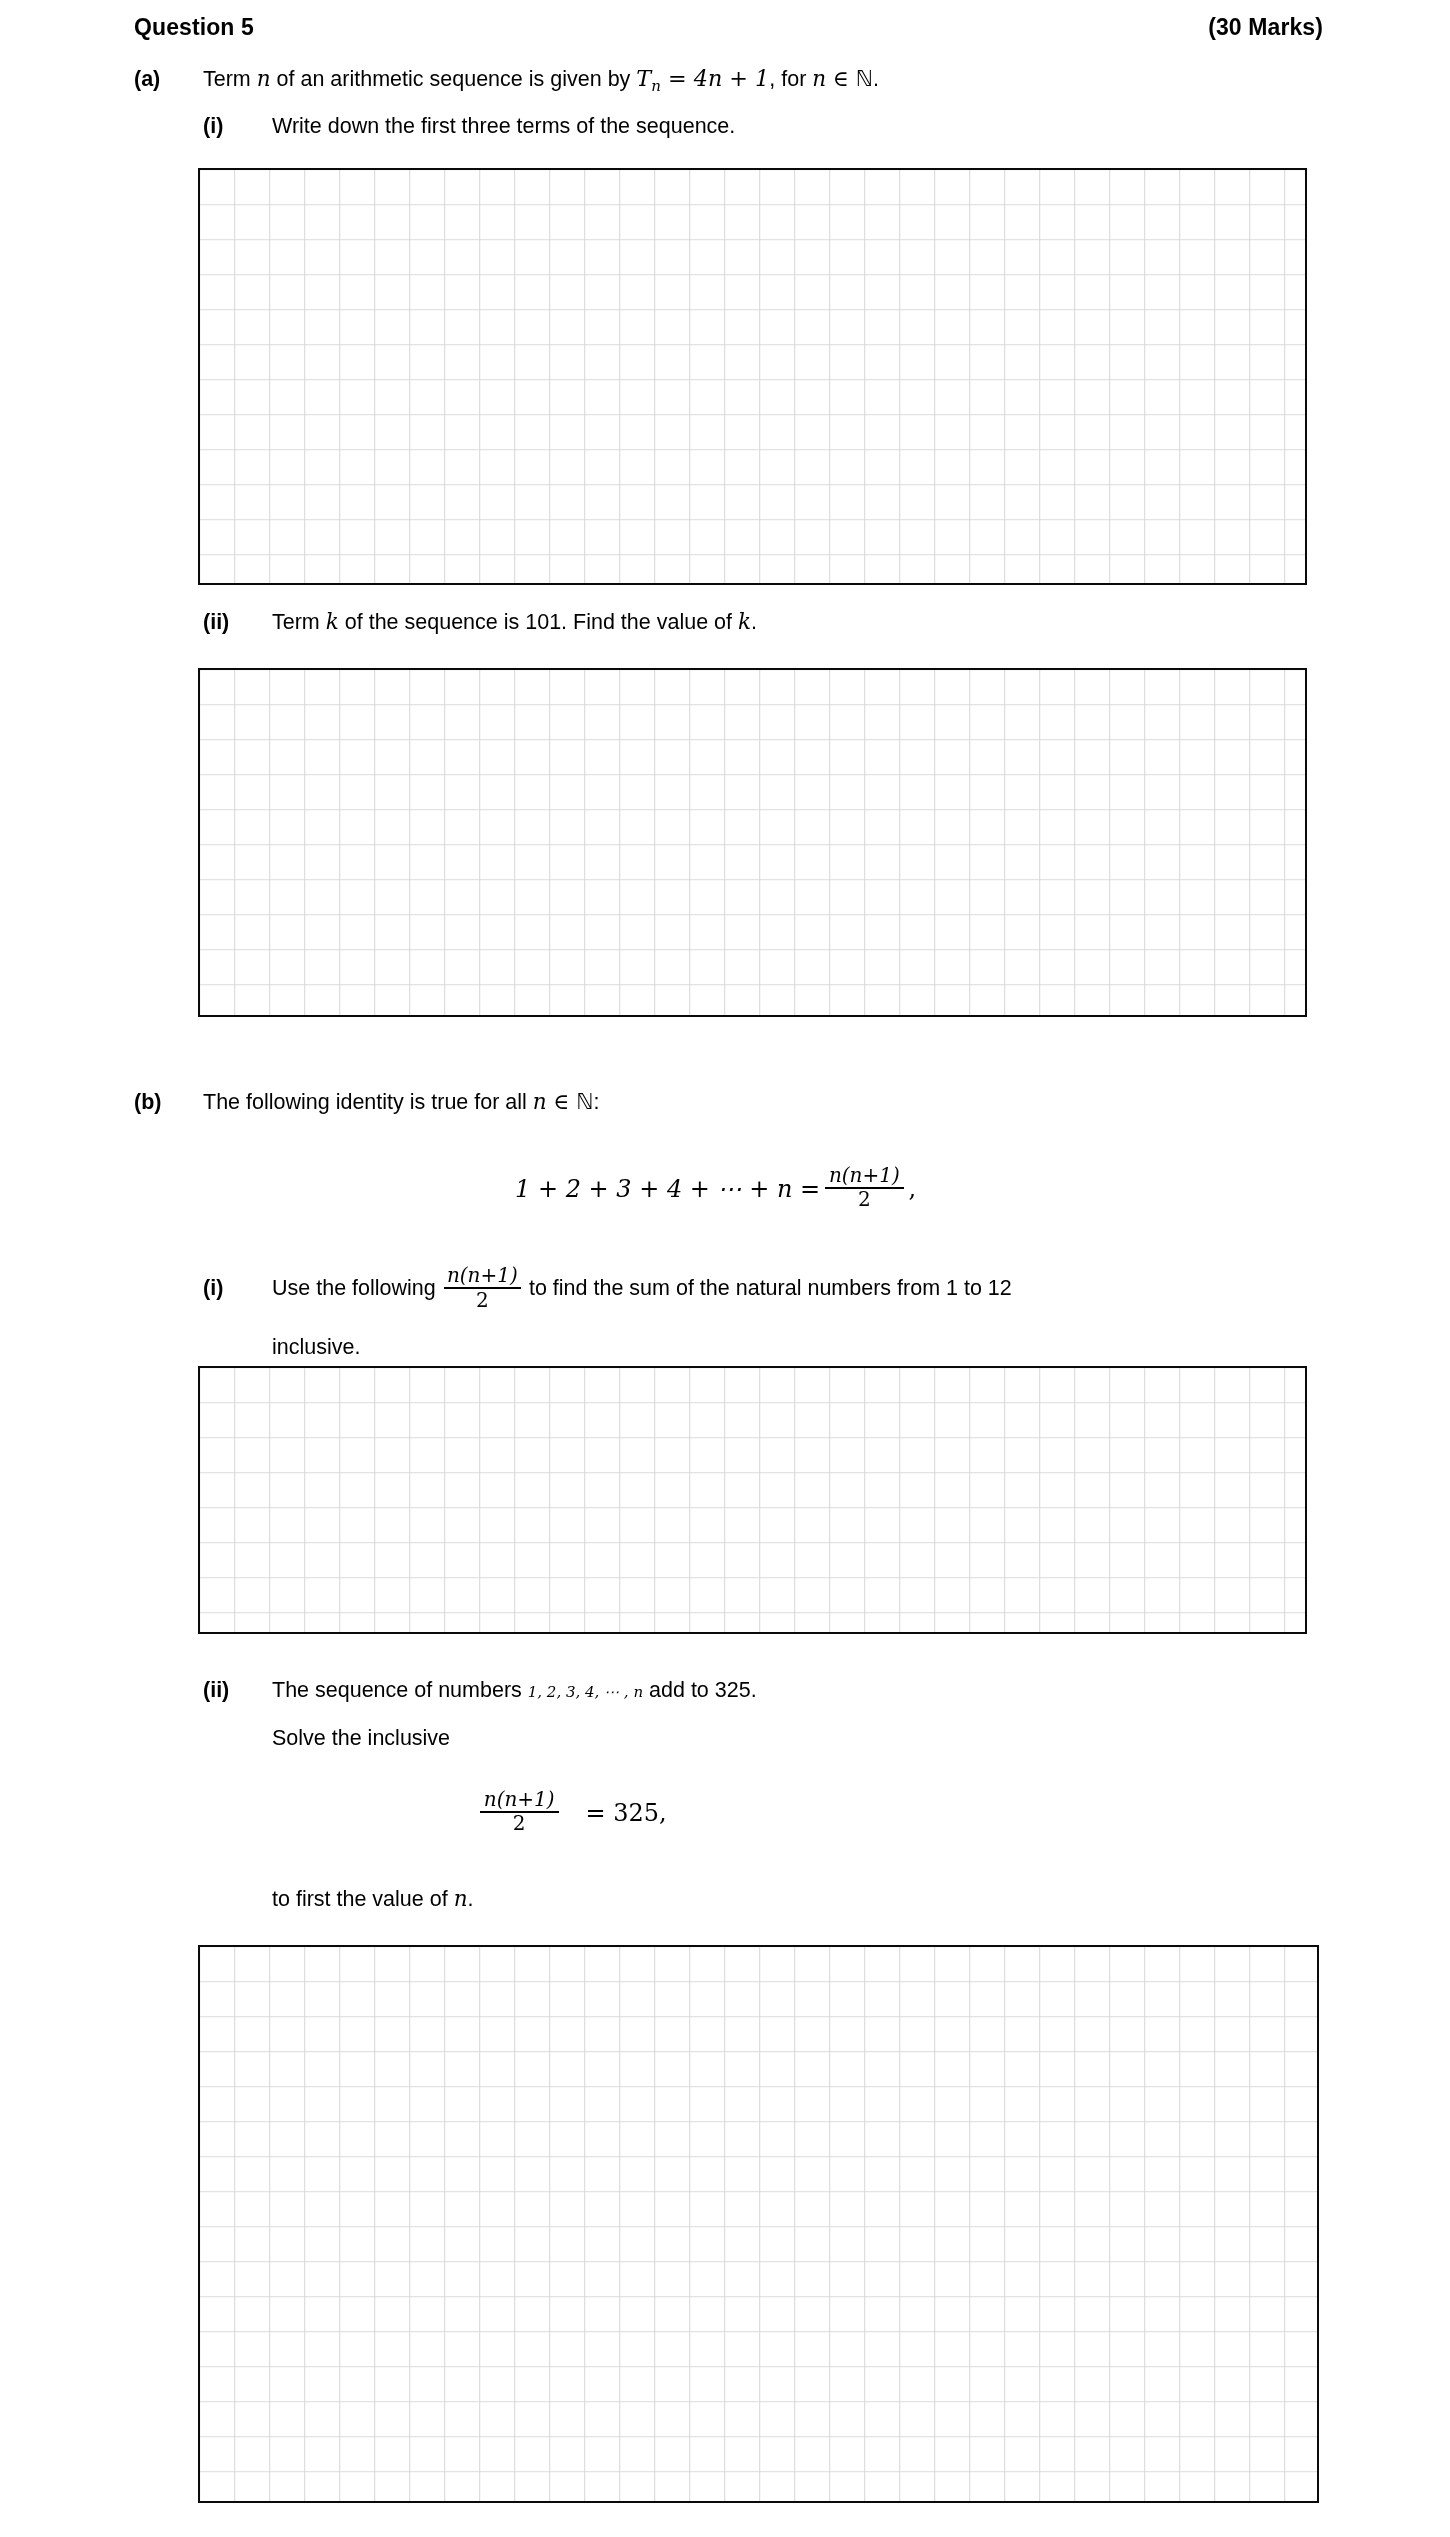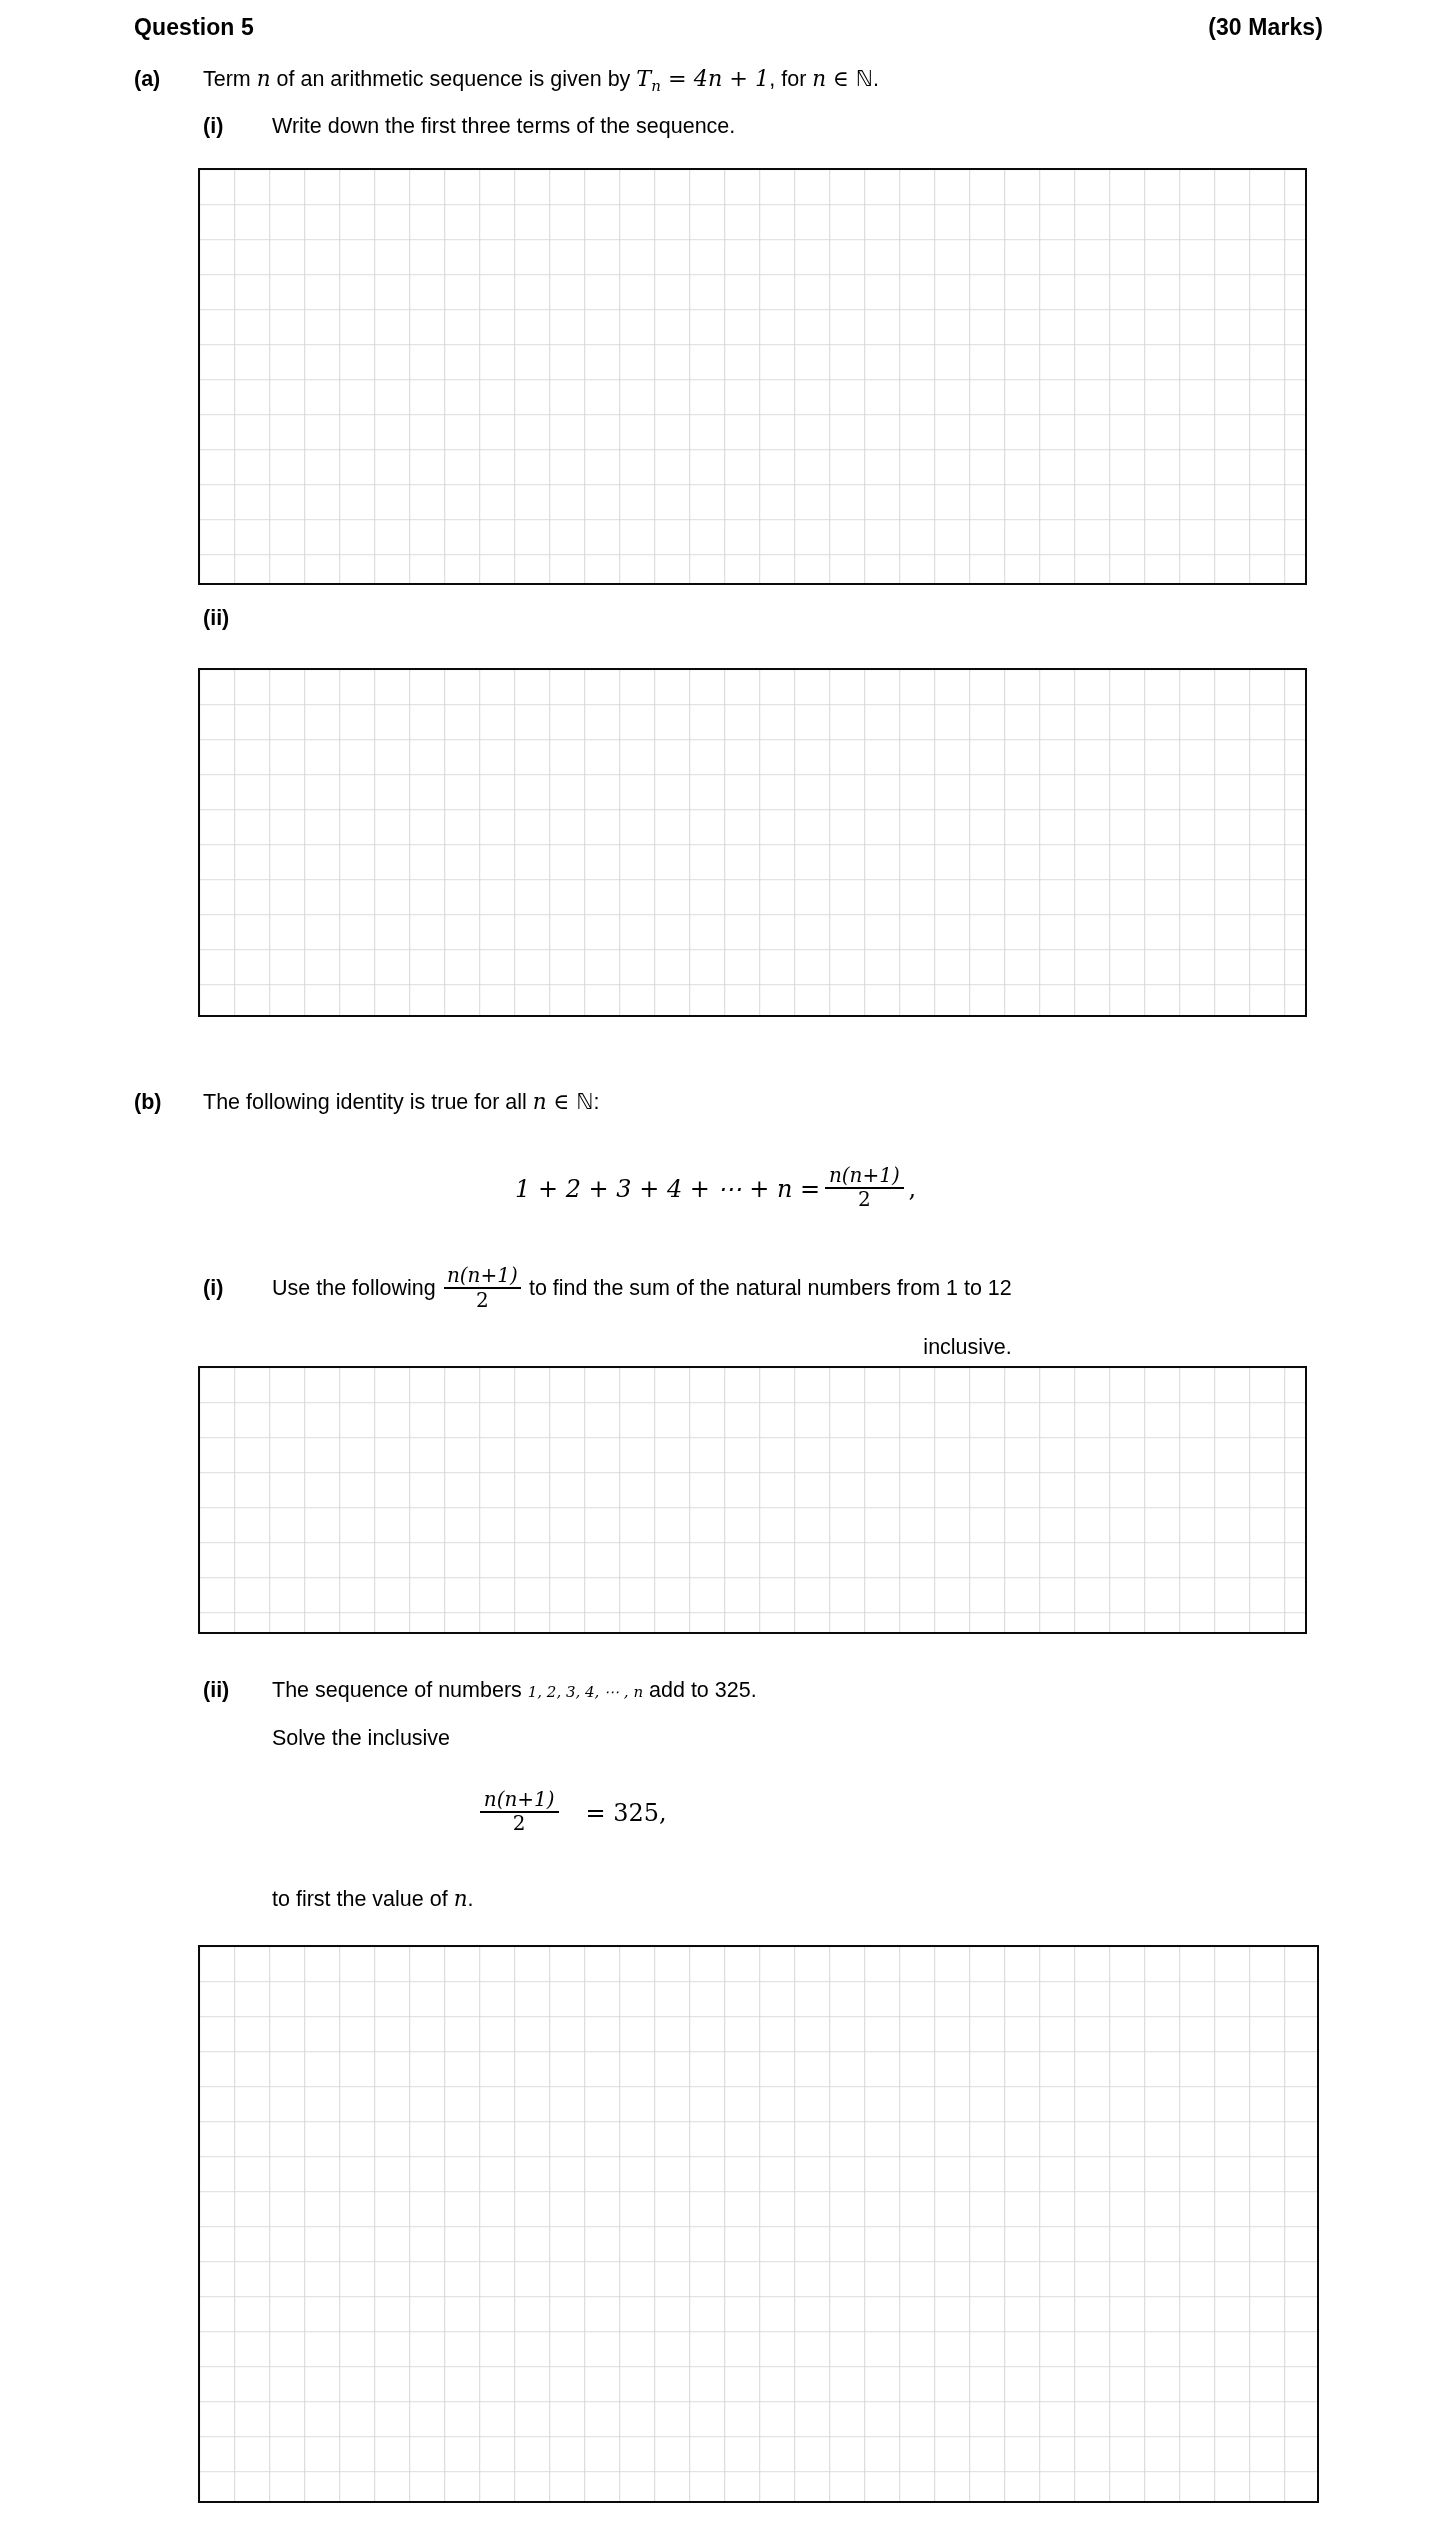--- a/index.html
+++ b/index.html
@@ -52,21 +52,20 @@
     font-size: 21.5px;
     white-space: nowrap;
   }
   .label-a { width: 69px; }
   .label-i { width: 69px; }
 
   .body-text {
     font-size: 21.5px;
     line-height: 1.5;
     color: #000;
-    text-align: right;
   }
 
   .math {
     font-family: "DejaVu Serif", "Liberation Serif", serif;
     font-style: italic;
   }
   .mathup {
     font-family: "DejaVu Serif", "Liberation Serif", serif;
     font-style: normal;
   }
@@ -161,20 +160,21 @@
     <span class="body-text"><span>Term </span><span class="math">n</span><span> of an arithmetic sequence is given by </span><span class="math" style="font-size:22.3px;">T</span><sub class="math" style="font-size:15px;">n</sub><span class="math" style="font-size:22.3px;"> = 4n + 1</span><span>, for </span><span class="math">n</span><span class="mathup"> ∈ </span><span class="bb">ℕ</span><span>.</span></span>
   </div>
 
   <div class="qrow" style="left:203px; top:110px;">
     <span class="label label-i">(i)</span>
     <span class="body-text">Write down the first three terms of the sequence.</span>
   </div>
 
   <div class="qrow" style="left:203px; top:606px;">
     <span class="label label-i">(ii)</span>
+    <span class="body-text"><span>Term </span><span class="math">k</span><span> of the sequence is 101.  Find the value of </span><span class="math">k</span><span>.</span></span>
   </div>
 
   <div class="qrow" style="left:134px; top:1086px;">
     <span class="label label-a">(b)</span>
     <span class="body-text"><span>The following identity is true for all </span><span class="math">n</span><span class="mathup"> ∈ </span><span class="bb">ℕ</span><span>:</span></span>
   </div>
 
   <div class="display-eq" style="left:515px; top:1166px;">
     <span class="math">1 + 2 + 3 + 4 + ⋯ + n =</span>
     <span class="frac frac-small">

